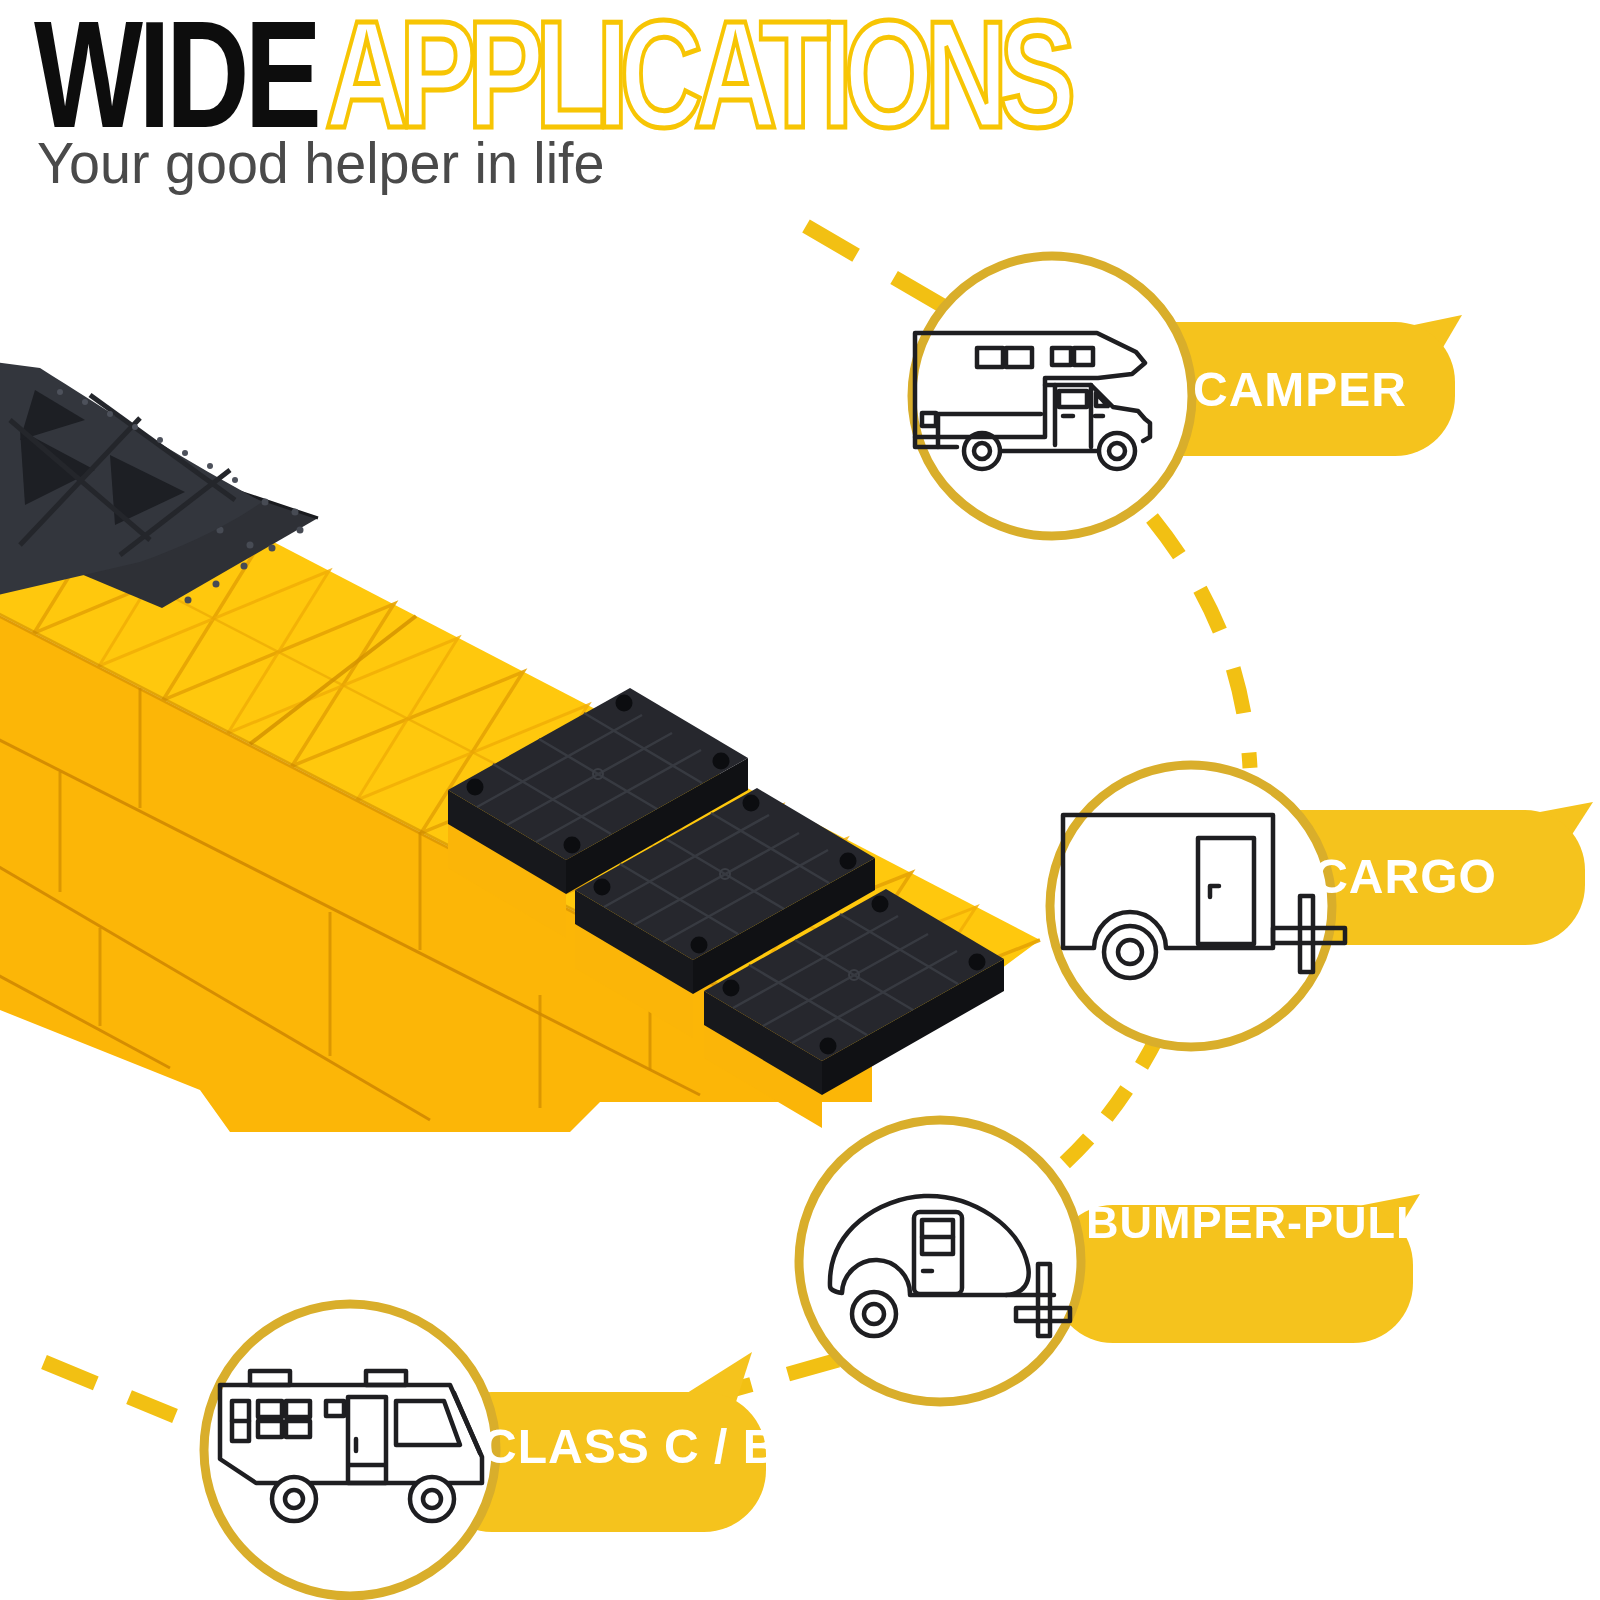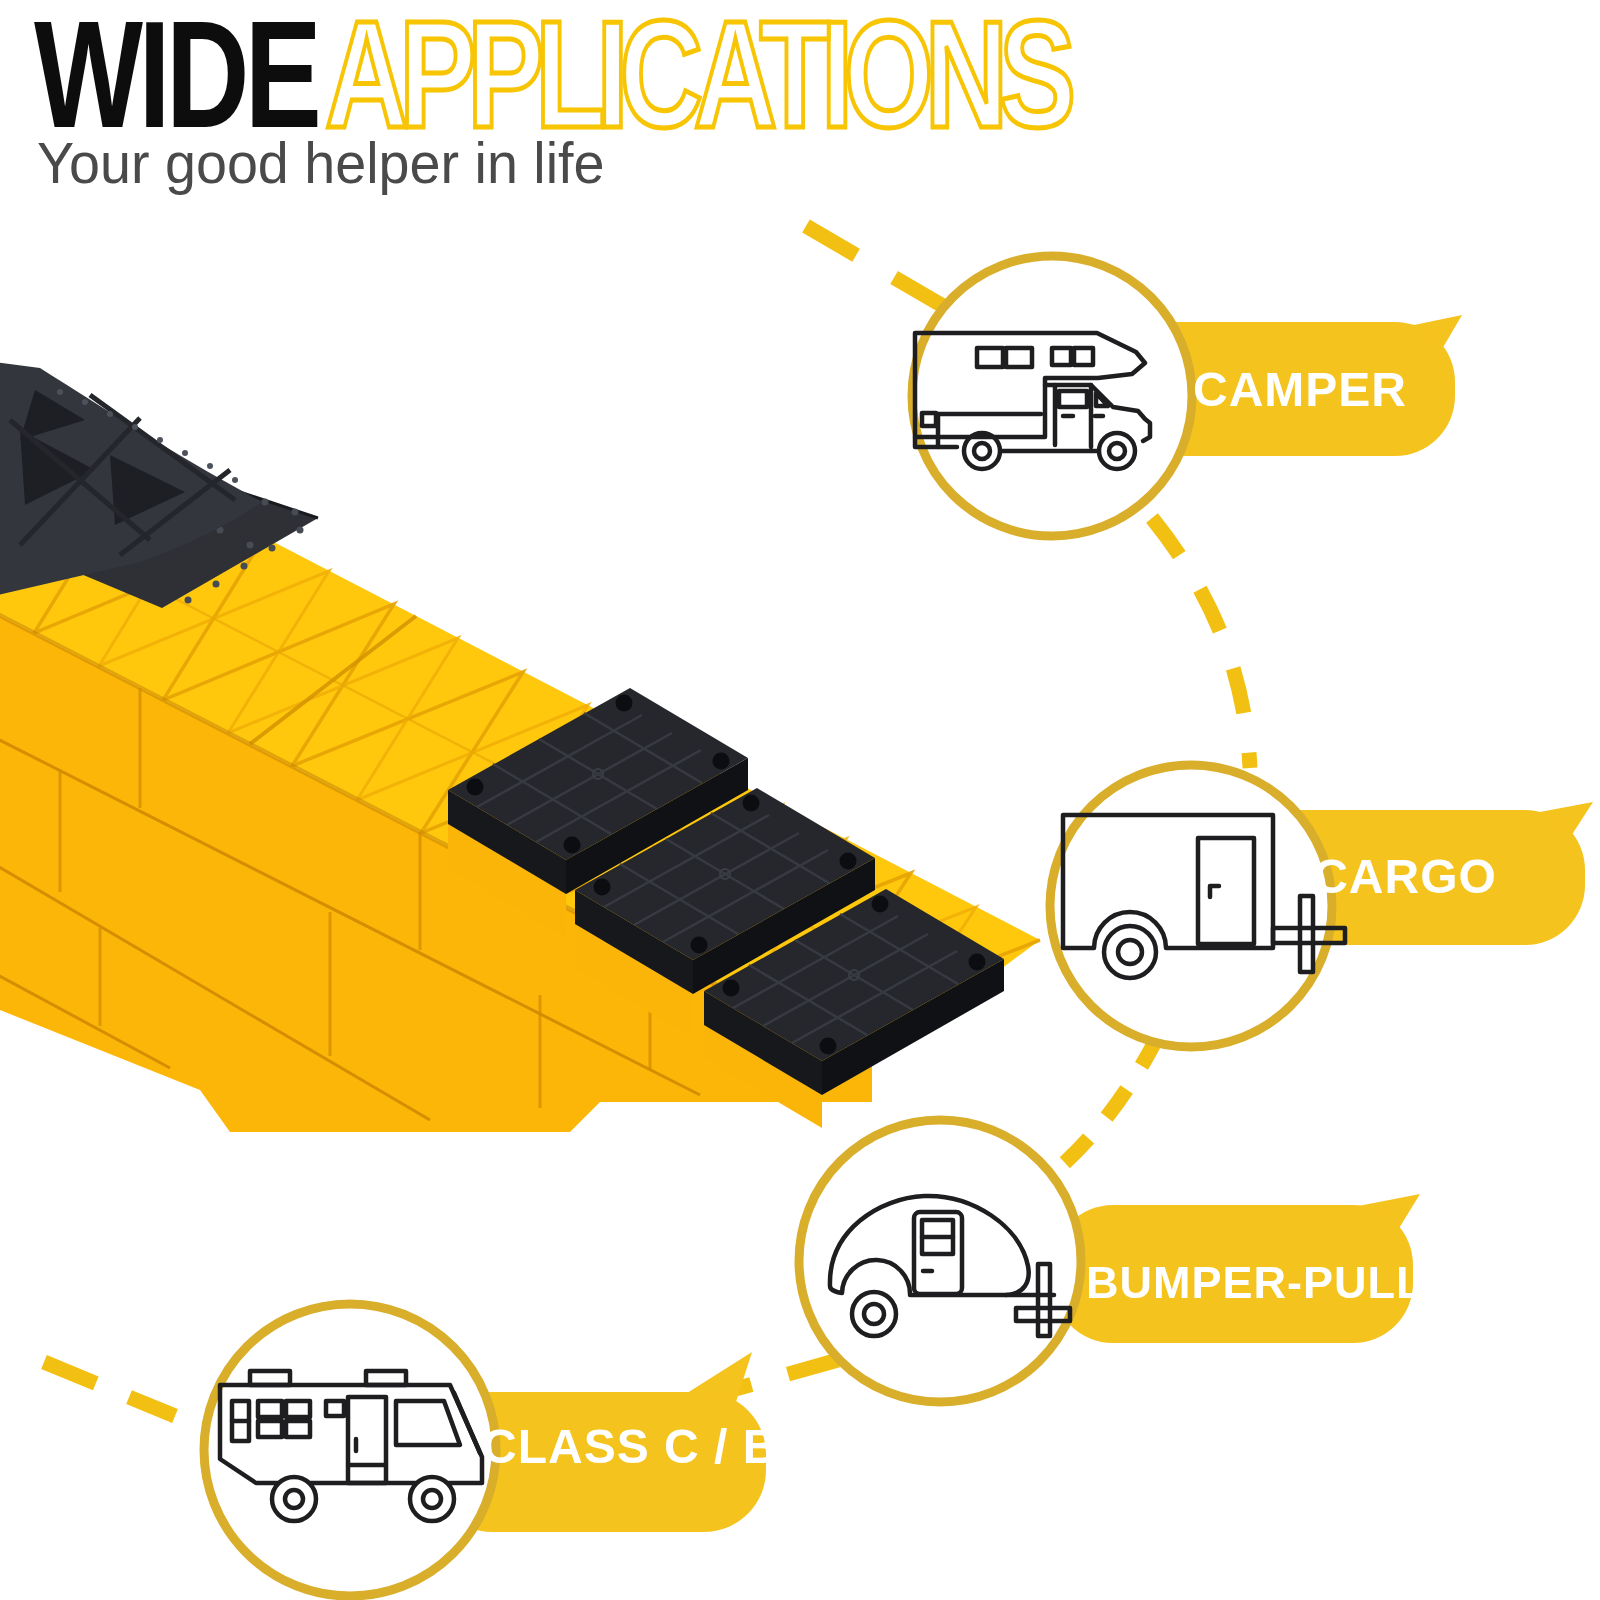--- a/index.html
+++ b/index.html
@@ -22,21 +22,21 @@
     position:absolute;left:37px;top:130px;font-size:58px;line-height:1.15;
     color:#4A4A4A;letter-spacing:0px;transform:scaleX(0.96);transform-origin:left top;
     font-weight:400;white-space:nowrap;
   }
   .pill-label{
     position:absolute;color:#ffffff;font-weight:bold;font-size:48px;line-height:1;
     text-align:center;letter-spacing:1px;white-space:nowrap;
   }
   .lbl-camper{left:1180px;top:366px;width:240px;}
   .lbl-cargo{left:1285px;top:853px;width:240px;}
-  .lbl-bumper{left:1086px;top:1260px;width:282px;font-size:45px;}
+  .lbl-bumper{left:1086px;top:1200px;width:282px;font-size:45px;}
   .lbl-class{left:482px;top:1423px;width:240px;}
 </style>
 </head>
 <body>
 
 <div class="stage">
 
   <svg class="layer" viewBox="0 0 1600 1600">
 
     <g stroke="#F2C013" stroke-width="15" fill="none" stroke-linecap="butt">

